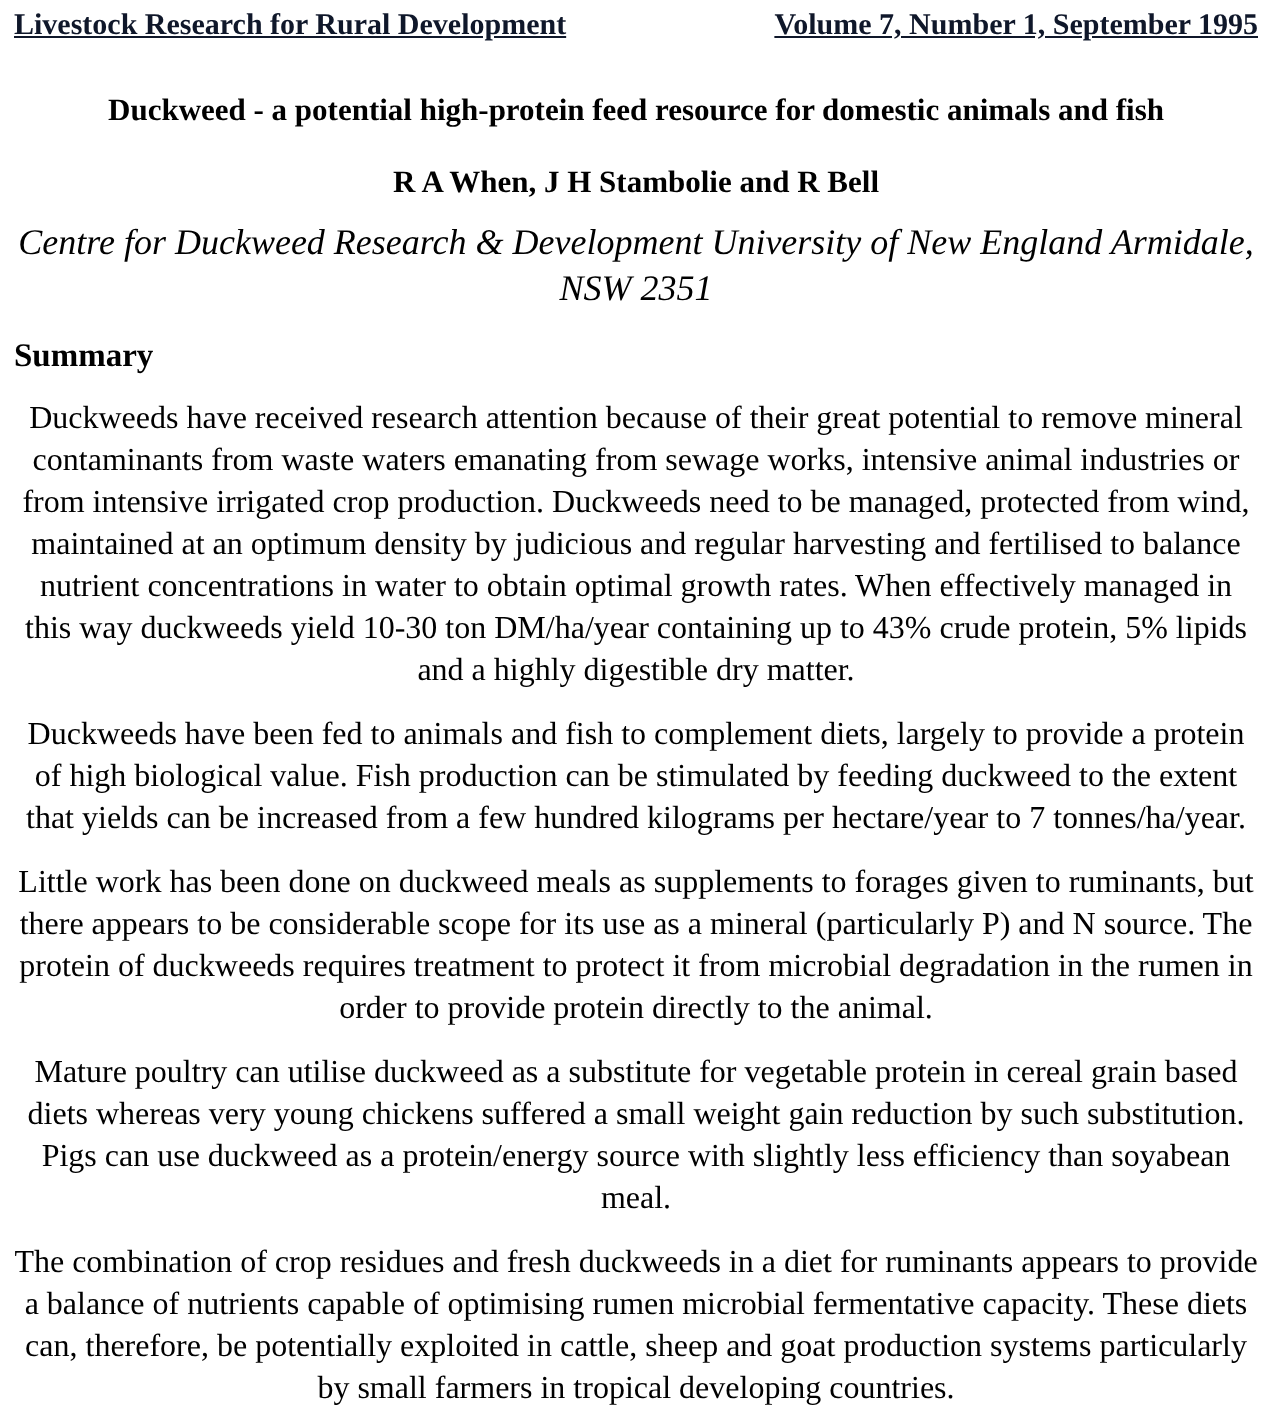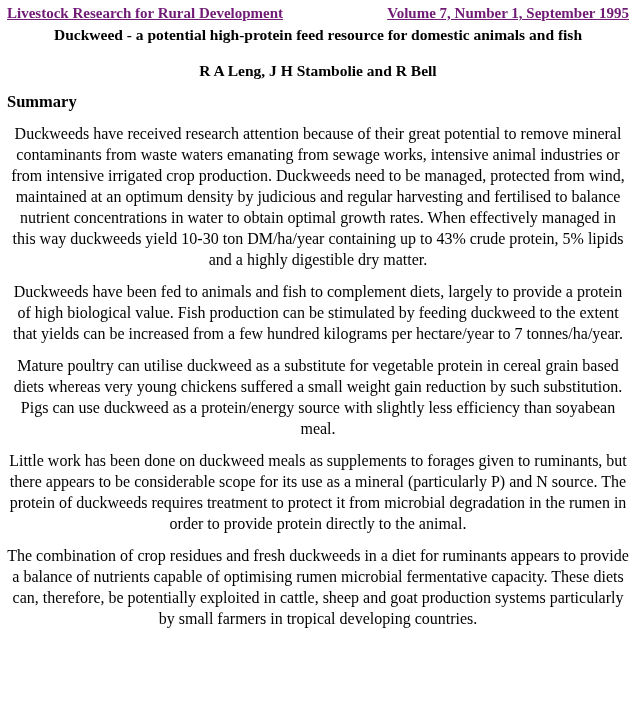--- a/index.html
+++ b/index.html
@@ -19,26 +19,26 @@
   }
   .masthead {
     display: flex;
     justify-content: space-between;
     align-items: baseline;
     font-size: 15px;
     font-weight: bold;
     line-height: 19px;
   }
   .masthead a {
-    color: #701a75;
+    color: #0f172a;
     text-decoration: underline;
     cursor: pointer;
   }
   .article-title {
-    margin: 2px 8px 0 8px;
+    margin: 23px 8px 0 8px;
     text-align: center;
     font-size: 15.5px;
     font-weight: bold;
     line-height: 19px;
   }
   .article-authors {
     margin: 17px 0 0 0;
     text-align: center;
     font-size: 15.5px;
     font-weight: bold;
@@ -70,28 +70,29 @@
 
 <div class="page">
 
   <div class="masthead">
     <a class="masthead-left">Livestock Research for Rural Development</a>
     <a class="masthead-right">Volume 7, Number 1, September 1995</a>
   </div>
 
   <div class="article-title">Duckweed - a potential high-protein feed resource for domestic animals and fish</div>
 
-  <div class="article-authors">R A Leng, J H Stambolie and R Bell</div>
+  <div class="article-authors">R A When, J H Stambolie and R Bell</div>
 
+  <div class="article-affiliation">Centre for Duckweed Research &amp; Development University of New England Armidale, NSW 2351</div>
 
   <div class="section-heading">Summary</div>
 
   <p class="body-para">Duckweeds have received research attention because of their great potential to remove mineral contaminants from waste waters emanating from sewage works, intensive animal industries or from intensive irrigated crop production. Duckweeds need to be managed, protected from wind, maintained at an optimum density by judicious and regular harvesting and fertilised to balance nutrient concentrations in water to obtain optimal growth rates. When effectively managed in this way duckweeds yield 10-30 ton DM/ha/year containing up to 43% crude protein, 5% lipids and a highly digestible dry matter.</p>
 
   <p class="body-para">Duckweeds have been fed to animals and fish to complement diets, largely to provide a protein of high biological value. Fish production can be stimulated by feeding duckweed to the extent that yields can be increased from a few hundred kilograms per hectare/year to 7 tonnes/ha/year.</p>
 
+  <p class="body-para">Little work has been done on duckweed meals as supplements to forages given to ruminants, but there appears to be considerable scope for its use as a mineral (particularly P) and N source. The protein of duckweeds requires treatment to protect it from microbial degradation in the rumen in order to provide protein directly to the animal.</p>
+
   <p class="body-para">Mature poultry can utilise duckweed as a substitute for vegetable protein in cereal grain based diets whereas very young chickens suffered a small weight gain reduction by such substitution. Pigs can use duckweed as a protein/energy source with slightly less efficiency than soyabean meal.</p>
-
-  <p class="body-para">Little work has been done on duckweed meals as supplements to forages given to ruminants, but there appears to be considerable scope for its use as a mineral (particularly P) and N source. The protein of duckweeds requires treatment to protect it from microbial degradation in the rumen in order to provide protein directly to the animal.</p>
 
   <p class="body-para">The combination of crop residues and fresh duckweeds in a diet for ruminants appears to provide a balance of nutrients capable of optimising rumen microbial fermentative capacity. These diets can, therefore, be potentially exploited in cattle, sheep and goat production systems particularly by small farmers in tropical developing countries.</p>
 
 </div>
 
 </body></html>

